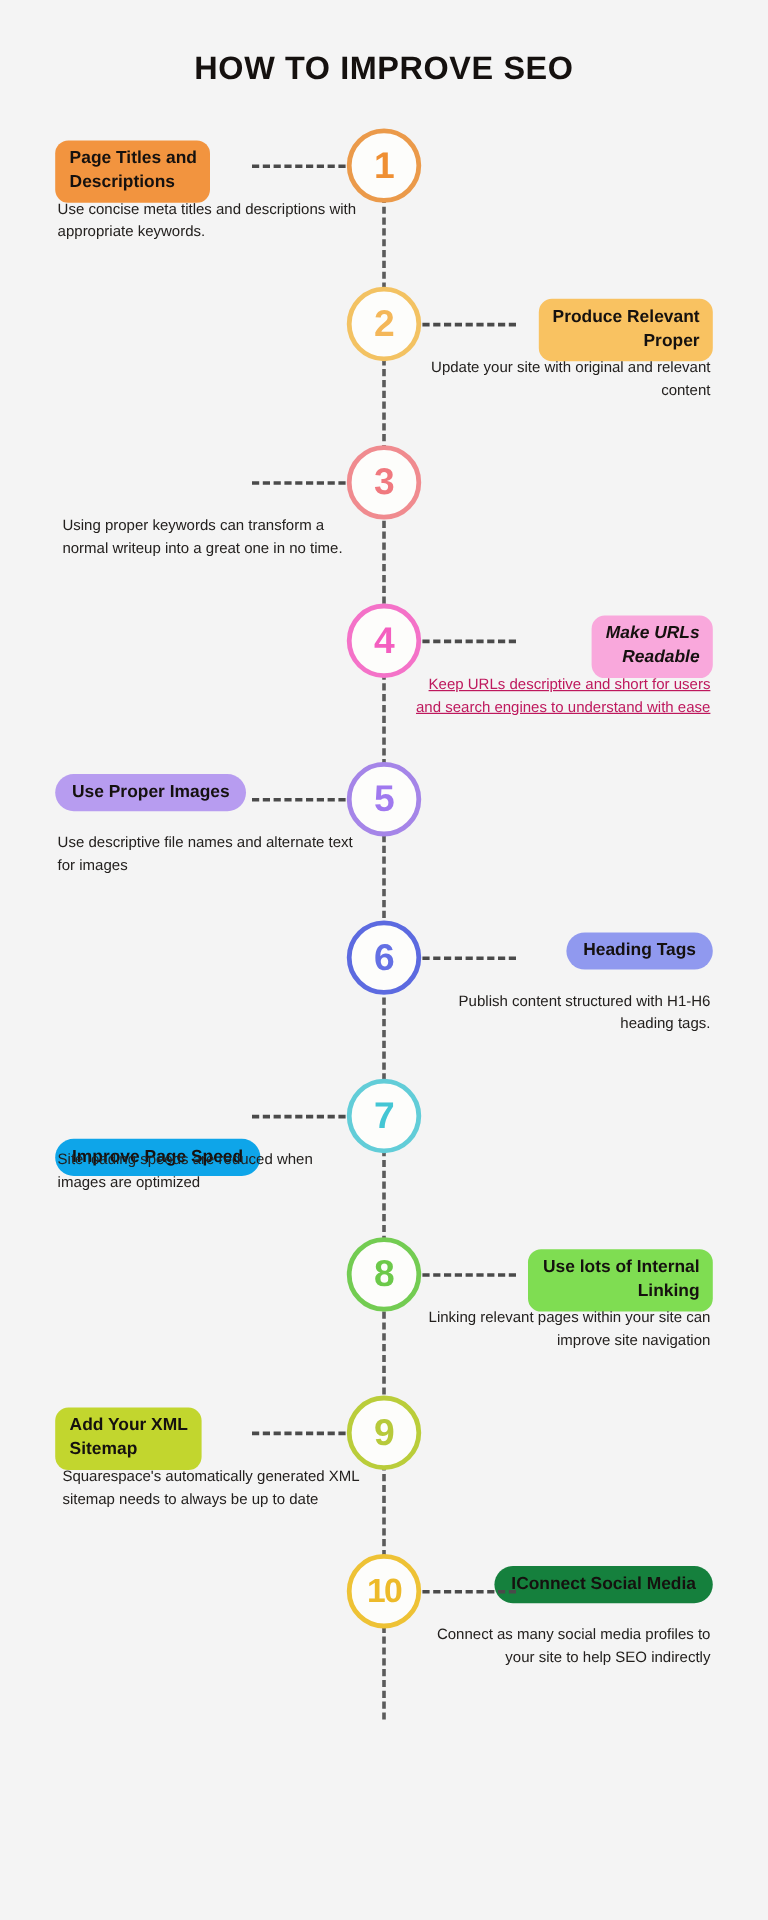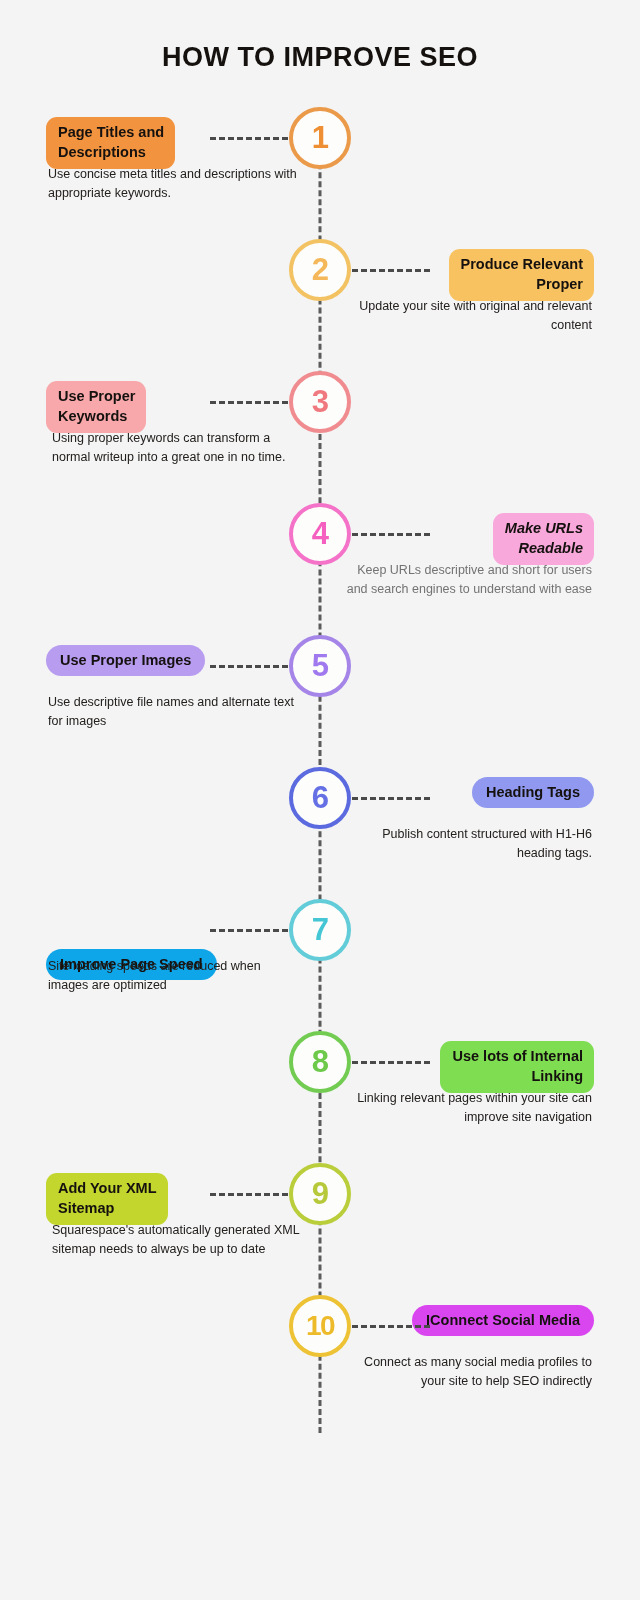--- a/index.html
+++ b/index.html
@@ -163,32 +163,31 @@
           <div class="badge-wrap"><div class="badge two" style="background: rgb(249, 194, 97);"><span class="bl">Produce Relevant</span><span class="bl">Proper</span></div></div>
           <div class="desc" style="color: rgb(35, 32, 30);">Update your site with original and relevant content</div>
         </div>
       </div>
       <div class="step left">
         <div class="step-inner">
           <div class="connector" style="border-top-color: rgb(74, 74, 74);"></div>
           <div class="marker" style="border-color: rgb(240, 139, 143); background: rgb(253, 253, 251);">
             <span class="num" style="color: rgb(240, 121, 127);">3</span>
           </div>
-          <div class="badge-wrap"><div class="badge two" style="background: rgb(248, 168, 171);"><span class="bl">Use Proper</span><span class="bl">Keywords</span></div></div>
           <div class="desc nudge" style="color: rgb(35, 32, 30);">Using proper keywords can transform a normal writeup into a great one in no time.</div>
         </div>
       </div>
       <div class="step right">
         <div class="step-inner">
           <div class="connector" style="border-top-color: rgb(74, 74, 74);"></div>
           <div class="marker" style="border-color: rgb(244, 114, 200); background: rgb(253, 253, 251);">
             <span class="num" style="color: rgb(244, 95, 192);">4</span>
           </div>
           <div class="badge-wrap"><div class="badge two" style="background: rgb(249, 168, 220); font-style: italic;"><span class="bl">Make URLs</span><span class="bl">Readable</span></div></div>
-          <div class="desc" style="color: #737373;">Keep URLs descriptive and short for users and search engines to understand with ease</div>
+          <div class="desc" style="color: #be185d; text-decoration: underline;">Keep URLs descriptive and short for users and search engines to understand with ease</div>
         </div>
       </div>
       <div class="step left">
         <div class="step-inner">
           <div class="connector" style="border-top-color: rgb(74, 74, 74);"></div>
           <div class="marker" style="border-color: rgb(165, 133, 232); background: rgb(253, 253, 251);">
             <span class="num" style="color: rgb(160, 121, 239);">5</span>
           </div>
           <div class="badge-wrap"><div class="badge pill" style="background: rgb(183, 156, 240);"><span class="bl">Use Proper Images</span></div></div>
           <div class="desc" style="color: rgb(35, 32, 30);">Use descriptive file names and alternate text for images</div>
@@ -233,18 +232,18 @@
           <div class="badge-wrap"><div class="badge two" style="background: rgb(194, 214, 46);"><span class="bl">Add Your XML</span><span class="bl">Sitemap</span></div></div>
           <div class="desc nudge" style="color: rgb(35, 32, 30);">Squarespace's automatically generated XML sitemap needs to always be up to date</div>
         </div>
       </div>
       <div class="step right">
         <div class="step-inner">
           <div class="connector" style="border-top-color: rgb(74, 74, 74);"></div>
           <div class="marker wide" style="border-color: rgb(238, 194, 53); background: rgb(253, 253, 251);">
             <span class="num" style="color: rgb(237, 186, 42);">10</span>
           </div>
-          <div class="badge-wrap"><div class="badge pill" style="background: #d946ef;"><span class="bl">IConnect Social Media</span></div></div>
+          <div class="badge-wrap"><div class="badge pill" style="background: #15803d;"><span class="bl">IConnect Social Media</span></div></div>
           <div class="desc" style="color: rgb(35, 32, 30);">Connect as many social media profiles to your site to help SEO indirectly</div>
         </div>
       </div>
     </div>
 </div>
 
 </body></html>

